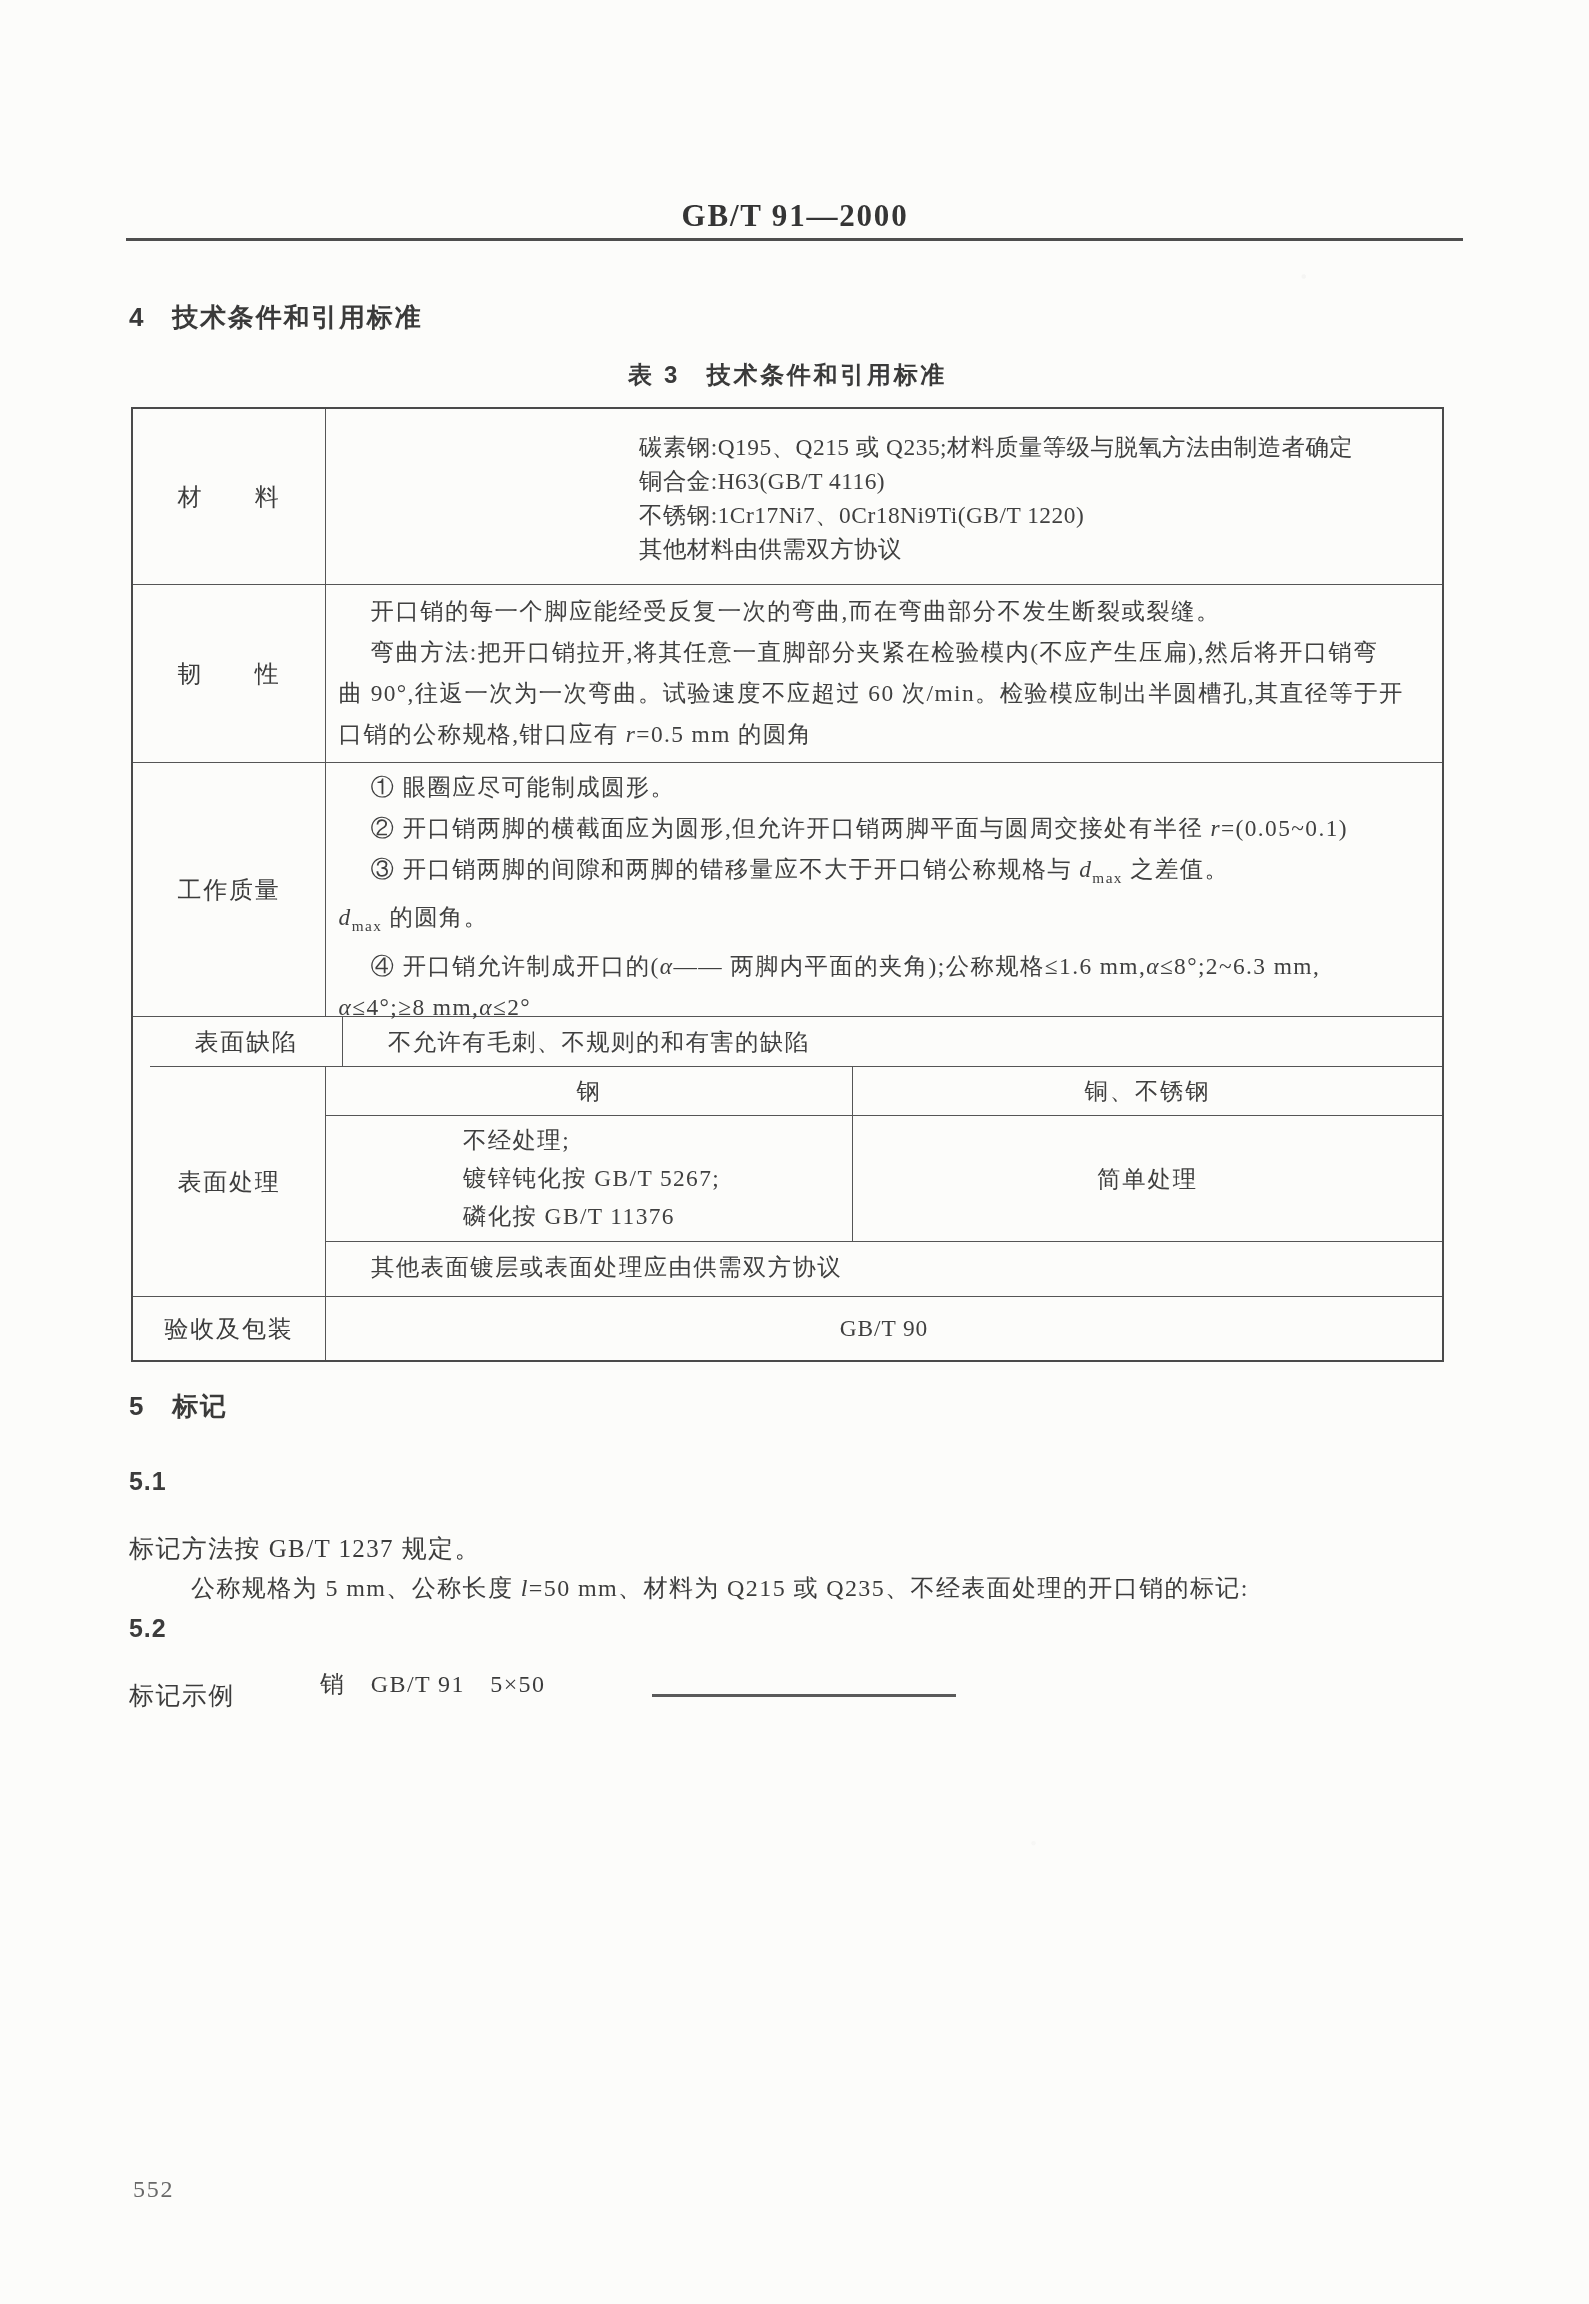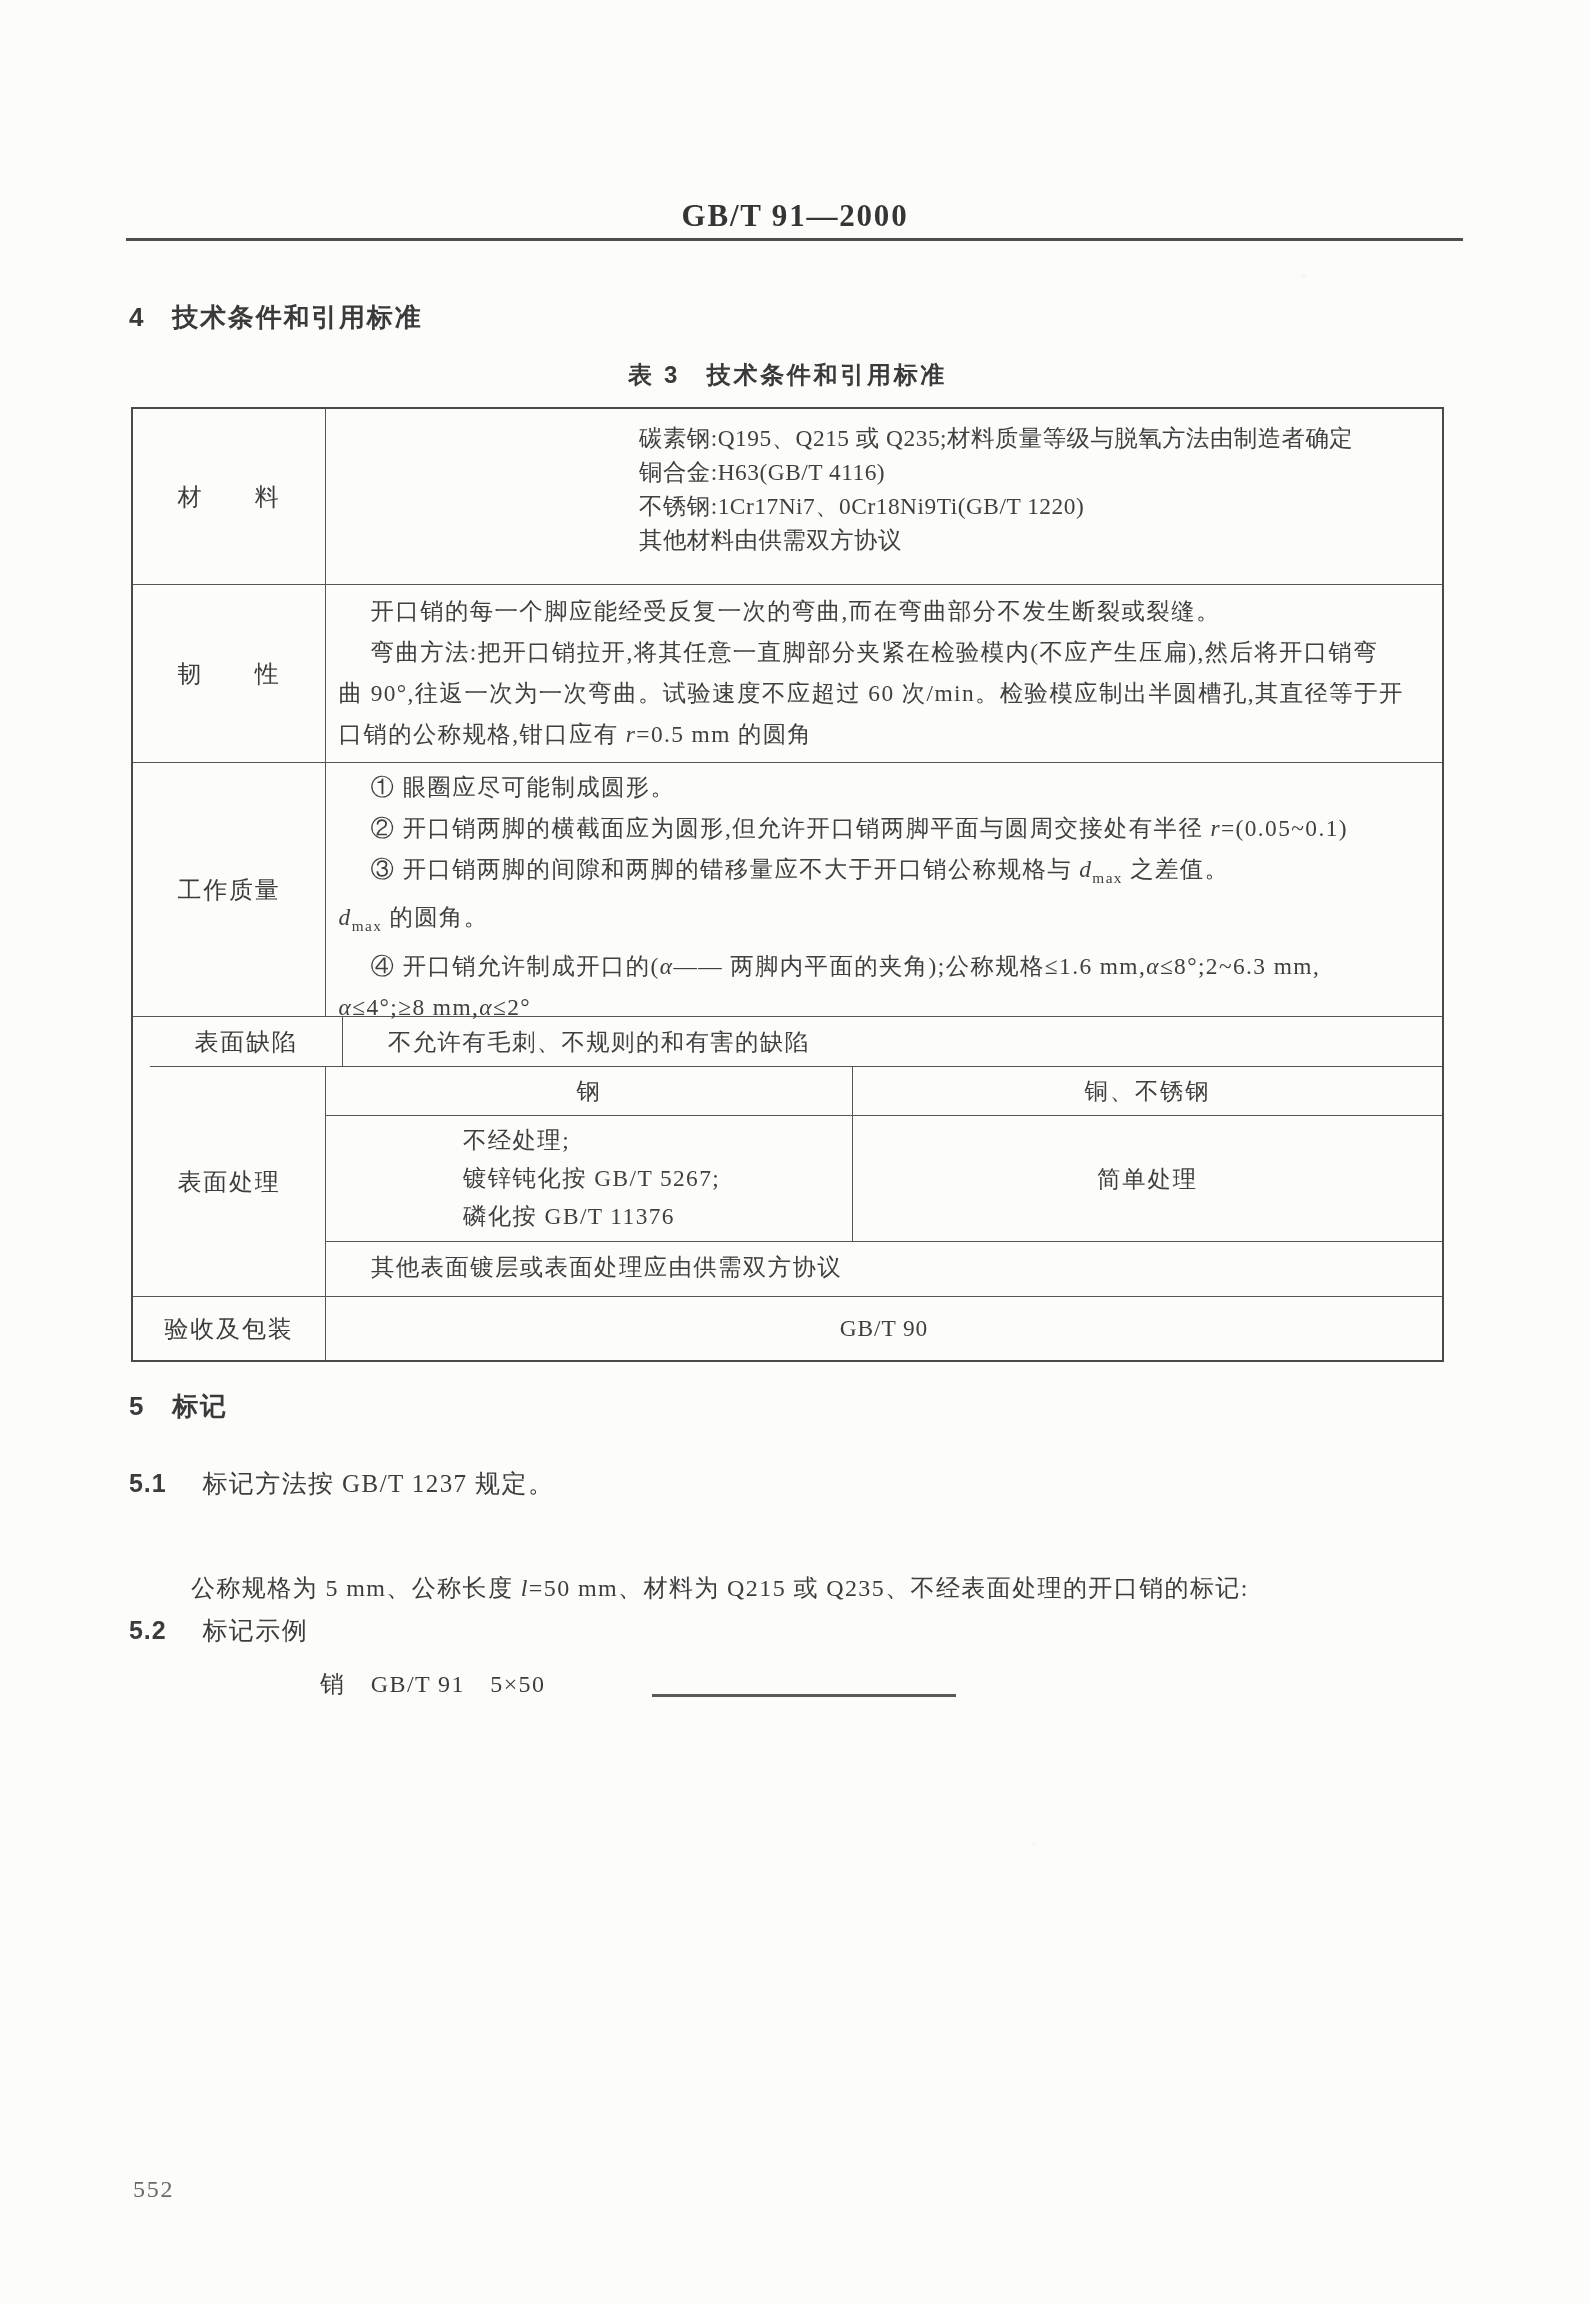--- a/index.html
+++ b/index.html
@@ -50,21 +50,21 @@
   .tlabel {
     flex:0 0 193px; border-right:1.8px solid #555;
     display:flex; align-items:center; justify-content:center;
     font-size:24px; letter-spacing:1.8px; color:#3c3c3c;
     text-align:center;
   }
   .tcontent { flex:1; min-width:0; }
   .cell-lines { padding-top:5.4px; }
   .line { white-space:nowrap; letter-spacing:1.4px; }
   .indent { padding-left:32px; }
-  .r-material .cell-lines { padding:12px 9px 0 313px; }
+  .r-material .cell-lines { padding:21px 9px 0 313px; }
   .r-material .line { line-height:34px; letter-spacing:0.5px; }
   .r-toughness .cell-lines { padding:6.3px 9px 0 12.6px; }
   .r-toughness .line { line-height:41px; }
   .r-quality .cell-lines { padding:3.6px 9px 0 12.6px; }
   .r-quality .line { line-height:41px; }
   .single-line {
     display:flex; align-items:center;
     padding-left:45px; height:100%; letter-spacing:1.4px;
   }
   .sub-col { display:flex; flex-direction:column; height:100%; }
@@ -75,21 +75,21 @@
   .copper-w { flex:1; }
   .centered { display:flex; align-items:center; justify-content:center; letter-spacing:1.8px; }
   .steel-lines { padding:5.4px 0 0 137px; }
   .steel-lines .line { line-height:38px; }
   .it { font-style:italic; font-family:"Liberation Serif","DejaVu Serif",serif; }
   sub.smax { font-size:15.3px; }
   .acceptance-content { display:flex; align-items:center; justify-content:center; letter-spacing:0.9px; }
   .numbered-item {
     position:absolute; left:129px;
     display:flex; gap:36px; align-items:baseline;
-    font-size:25px; color:#3c3c3c;
+    font-size:25px; color:#3c3c3c;flex-direction:column;
   }
   .numbered-item .no {
     font-family:"Liberation Sans","DejaVu Sans",sans-serif;
     font-weight:600; letter-spacing:0.9px;
   }
   .numbered-item .txt { letter-spacing:1.4px; }
   .item51 { top:1467px; }
   .item52 { top:1614px; }
   .example-intro {
     position:absolute; top:1572px; left:191px;

